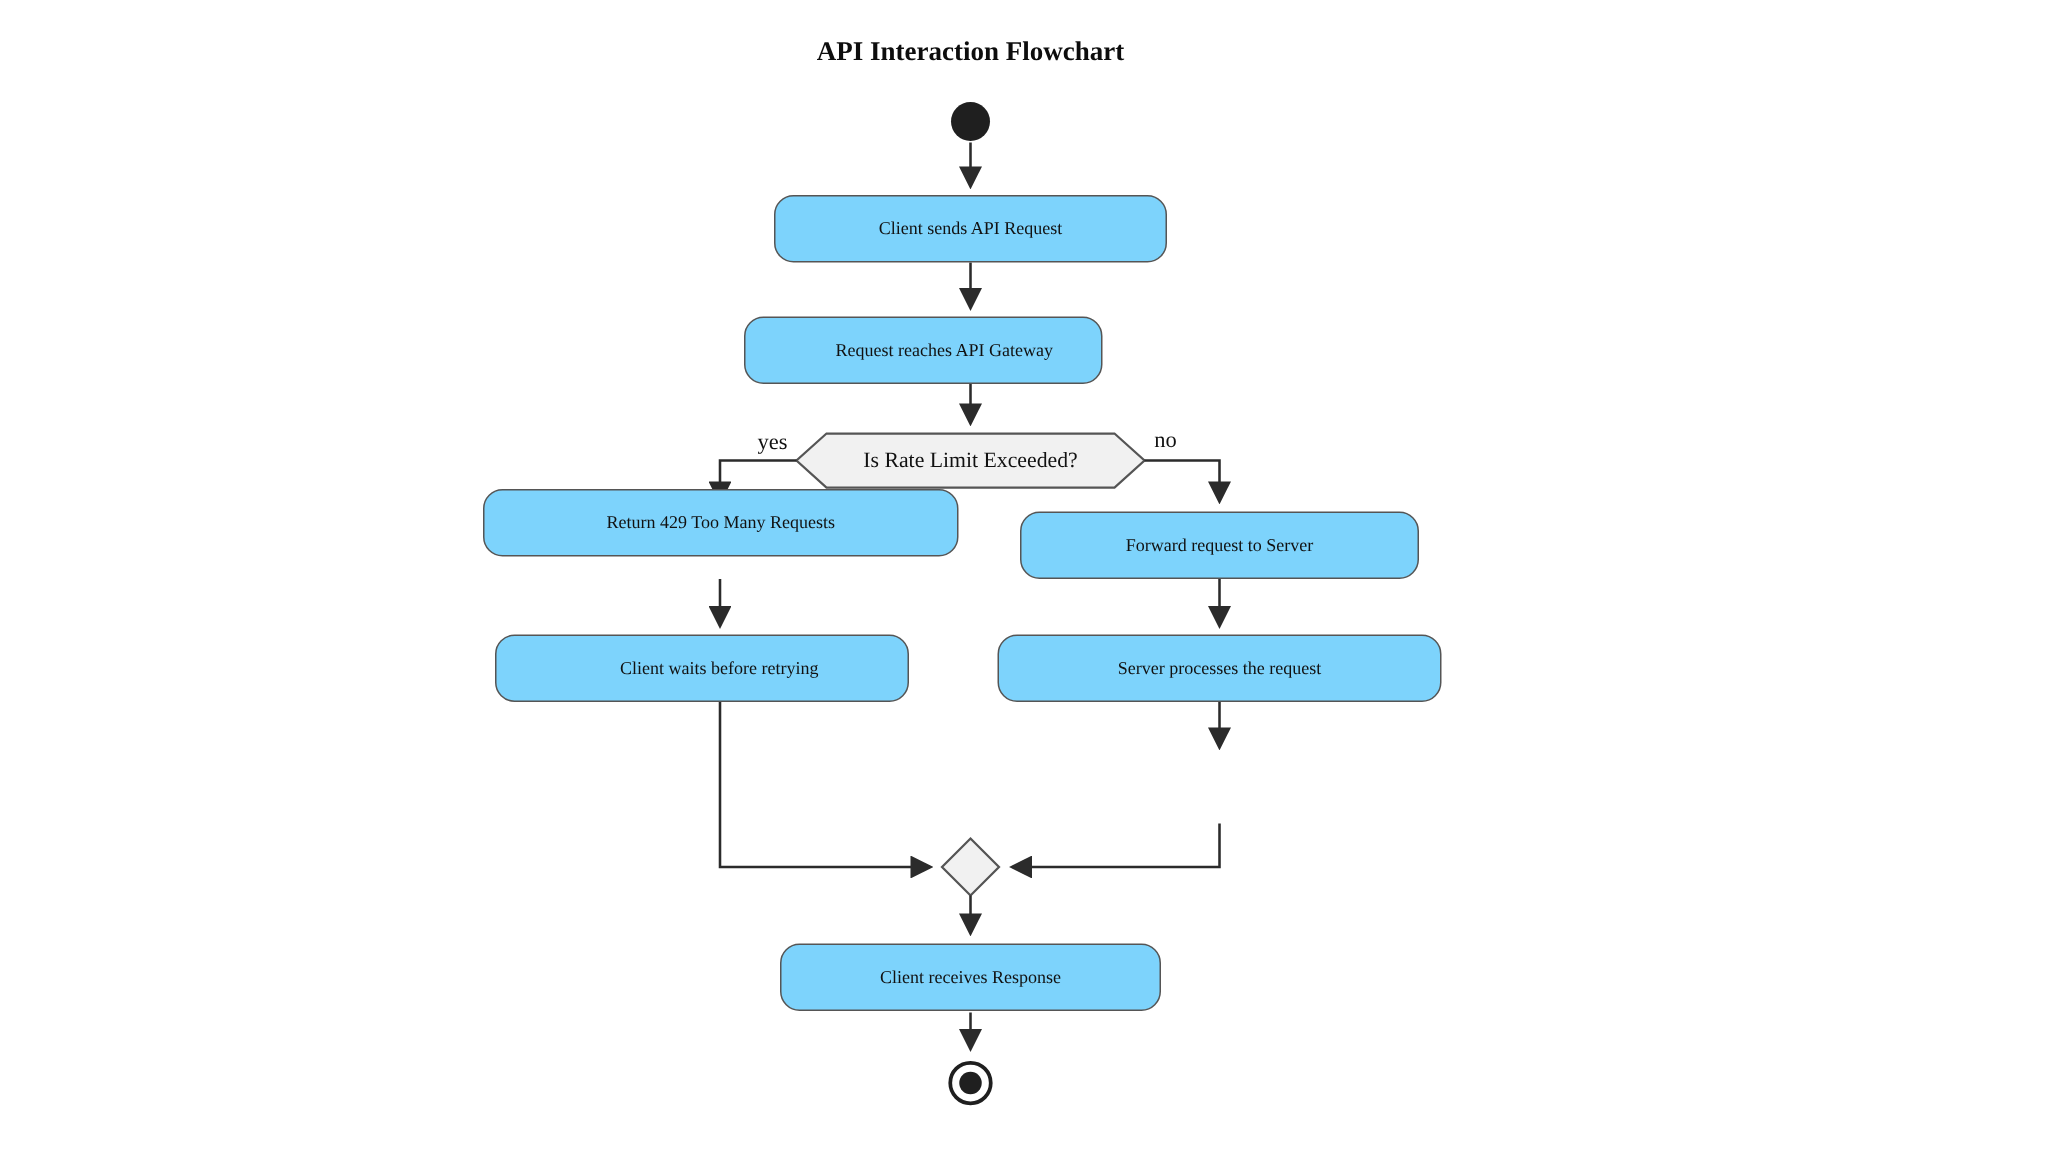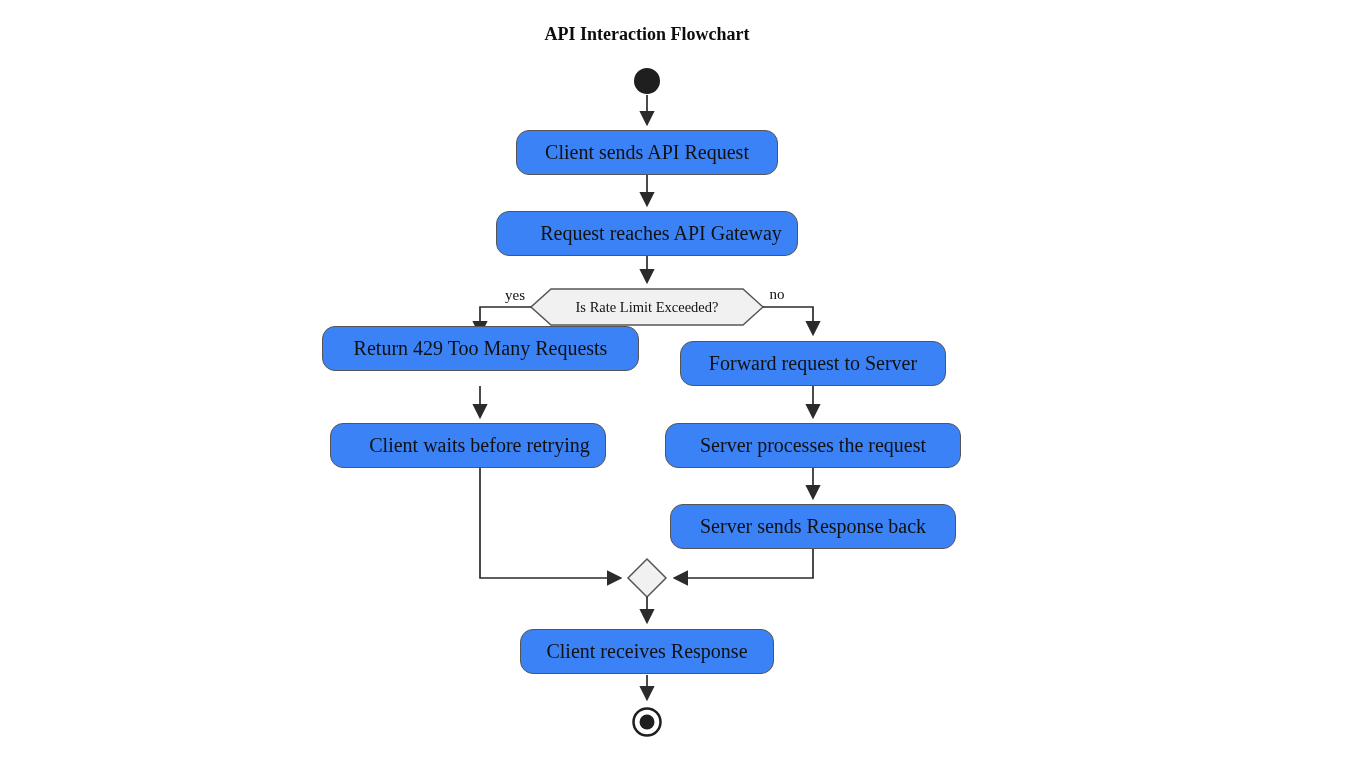--- a/index.html
+++ b/index.html
@@ -7,27 +7,27 @@
     position: relative;
     width: 1366px;
     height: 768px;
     background: #ffffff;
     overflow: hidden;
     font-family: Liberation Serif, serif;
   }
   #canvas-svg { position: absolute; left: 0; top: 0; }
   .node {
     position: absolute;
-    background: #3b82f6;
+    background: #7dd3fc;
     border: 1.5px solid #555555;
     border-radius: 13px;
     display: flex;
     align-items: center;
     justify-content: center;
-    font-size: 20px;
+    font-size: 12px;
     color: #111111;
     white-space: nowrap;
     box-sizing: border-box;
   }
   .hex-label {
     position: absolute;
     display: flex;
     align-items: center;
     justify-content: center;
     font-size: 14.5px;
@@ -89,33 +89,32 @@
     <path d="M647,675 V699" stroke="#2b2b2b" stroke-width="1.7" fill="none" marker-end="url(#arrow)"></path>
 
     <circle cx="647" cy="722" r="13.5" fill="#ffffff" stroke="#1f1f1f" stroke-width="2.5"></circle>
     <circle cx="647" cy="722" r="7.5" fill="#1f1f1f"></circle>
   </svg>
 
   <div class="title">API Interaction Flowchart</div>
 
   <div class="node" style="left:516px; top:130px; width:262px; height:45px;">Client sends API Request</div>
 
-  <div class="node" style="left:496px; top:211px; width:302px; height:45px;padding-left:28px;">Request reaches API Gateway</div>
+  <div class="node" style="left:496px; top:211px; width:239px; height:45px;padding-left:28px;">Request reaches API Gateway</div>
 
   <div class="hex-label" style="left:531px; top:289px; width:232px; height:36px;">Is Rate Limit Exceeded?</div>
 
   <div class="edge-label" style="left:494px; top:287px; width:42px;">yes</div>
 
   <div class="edge-label" style="left:758px; top:286px; width:38px;">no</div>
 
   <div class="node" style="left:322px; top:326px; width:317px; height:45px;">Return 429 Too Many Requests</div>
 
   <div class="node" style="left:330px; top:423px; width:276px; height:45px;padding-left:23px;">Client waits before retrying</div>
 
   <div class="node" style="left:680px; top:341px; width:266px; height:45px;">Forward request to Server</div>
 
   <div class="node" style="left:665px; top:423px; width:296px; height:45px;text-align:center;">Server processes the request</div>
 
-  <div class="node" style="left:670px; top:504px; width:286px; height:45px;">Server sends Response back</div>
 
   <div class="node" style="left:520px; top:629px; width:254px; height:45px;">Client receives Response</div>
 
 </div>
 
 </body></html>

